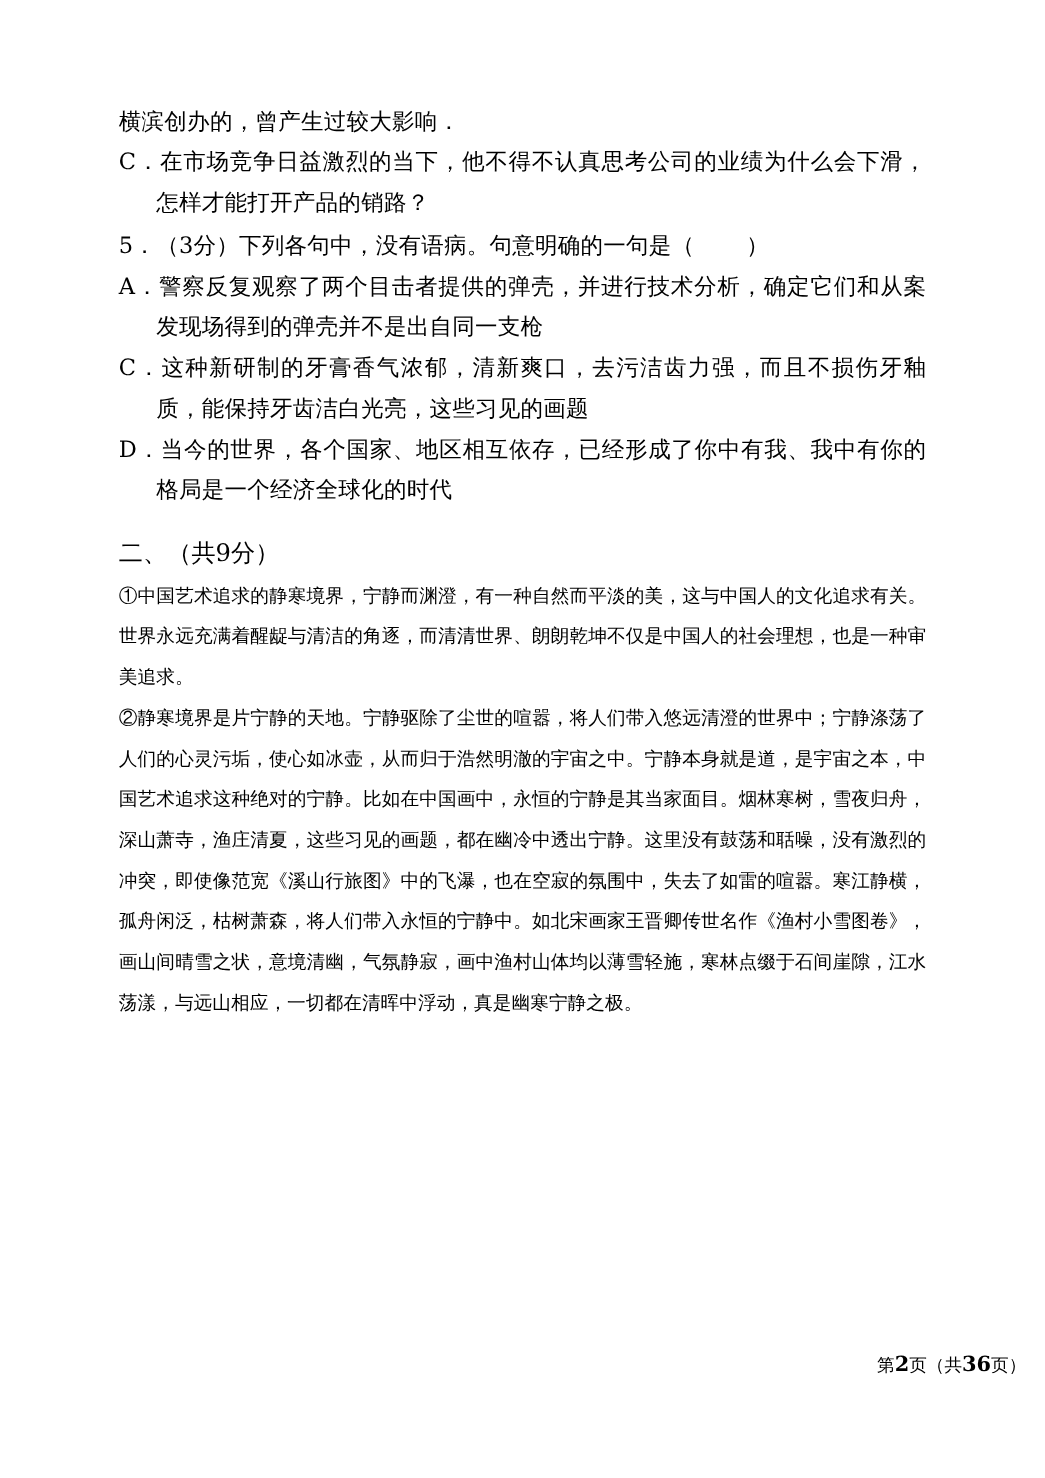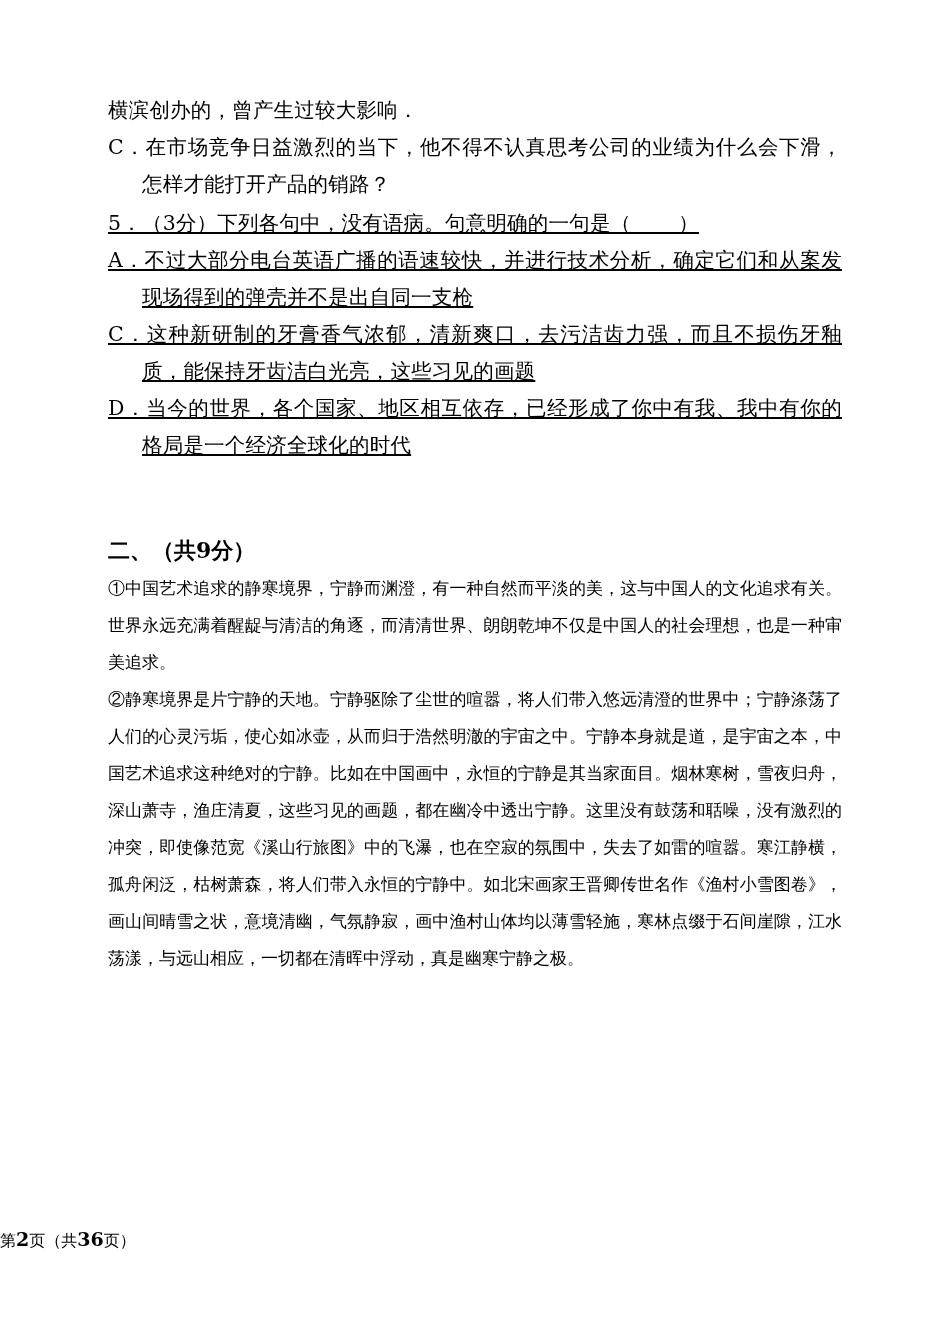--- a/index.html
+++ b/index.html
@@ -22,43 +22,43 @@
     padding: 92px 108px 0 108px;
     position: relative;
   }
   .line {
     font-size: 20.5px;
     line-height: 37px;
     letter-spacing: 0.2px;
     white-space: pre-wrap;
     text-align: justify;
   }
-  .q-block { margin-top: 2px; text-decoration: underline; }
+  .q-block { margin-top: 2px; }
   .hang {
     padding-left: 34px;
     text-indent: -34px;
   }
   .section-title {
     font-size: 22px;
-    font-weight: bold;
+    font-weight: normal;
     line-height: 40px;
-    margin-top: 66px;
+    margin-top: 20px;
   }
   .para {
     font-size: 17px;
     line-height: 37px;
     text-align: justify;
     white-space: normal;
   }
   .footer {
     position: absolute;
     left: 0;
     right: 17px;
     bottom: 92px;
-    text-align: left;
+    text-align: right;
     font-size: 17px;
     font-family: "DejaVu Serif", "Liberation Serif", serif;
   }
   .footer .pnum {
     font-weight: bold;
     font-size: 19px;
   }
   .footer .small {
     font-size: 16px;
   }
@@ -68,21 +68,21 @@
 
 <div class="page">
 
   <div class="line">横滨创办的，曾产生过较大影响．</div>
 
   <div class="line hang">C．在市场竞争日益激烈的当下，他不得不认真思考公司的业绩为什么会下滑，怎样才能打开产品的销路？</div>
 
 
   <div class="q-block">
     <div class="line">5．（3分）下列各句中，没有语病。句意明确的一句是（       ）</div>
-    <div class="line hang">A．不过大部分电台英语广播的语速较快，并进行技术分析，确定它们和从案发现场得到的弹壳并不是出自同一支枪</div>
+    <div class="line hang">A．警察反复观察了两个目击者提供的弹壳，并进行技术分析，确定它们和从案发现场得到的弹壳并不是出自同一支枪</div>
     <div class="line hang">C．这种新研制的牙膏香气浓郁，清新爽口，去污洁齿力强，而且不损伤牙釉质，能保持牙齿洁白光亮，这些习见的画题</div>
     <div class="line hang">D．当今的世界，各个国家、地区相互依存，已经形成了你中有我、我中有你的格局是一个经济全球化的时代</div>
   </div>
 
   <div class="section-title">二、（共9分）</div>
 
 
   <div class="para">①中国艺术追求的静寒境界，宁静而渊澄，有一种自然而平淡的美，这与中国人的文化追求有关。世界永远充满着醒龊与清洁的角逐，而清清世界、朗朗乾坤不仅是中国人的社会理想，也是一种审美追求。</div>
 
   <div class="para">②静寒境界是片宁静的天地。宁静驱除了尘世的喧嚣，将人们带入悠远清澄的世界中；宁静涤荡了人们的心灵污垢，使心如冰壶，从而归于浩然明澈的宇宙之中。宁静本身就是道，是宇宙之本，中国艺术追求这种绝对的宁静。比如在中国画中，永恒的宁静是其当家面目。烟林寒树，雪夜归舟，深山萧寺，渔庄清夏，这些习见的画题，都在幽冷中透出宁静。这里没有鼓荡和聒噪，没有激烈的冲突，即使像范宽《溪山行旅图》中的飞瀑，也在空寂的氛围中，失去了如雷的喧嚣。寒江静横，孤舟闲泛，枯树萧森，将人们带入永恒的宁静中。如北宋画家王晋卿传世名作《渔村小雪图卷》，画山间晴雪之状，意境清幽，气氛静寂，画中渔村山体均以薄雪轻施，寒林点缀于石间崖隙，江水荡漾，与远山相应，一切都在清晖中浮动，真是幽寒宁静之极。</div>

